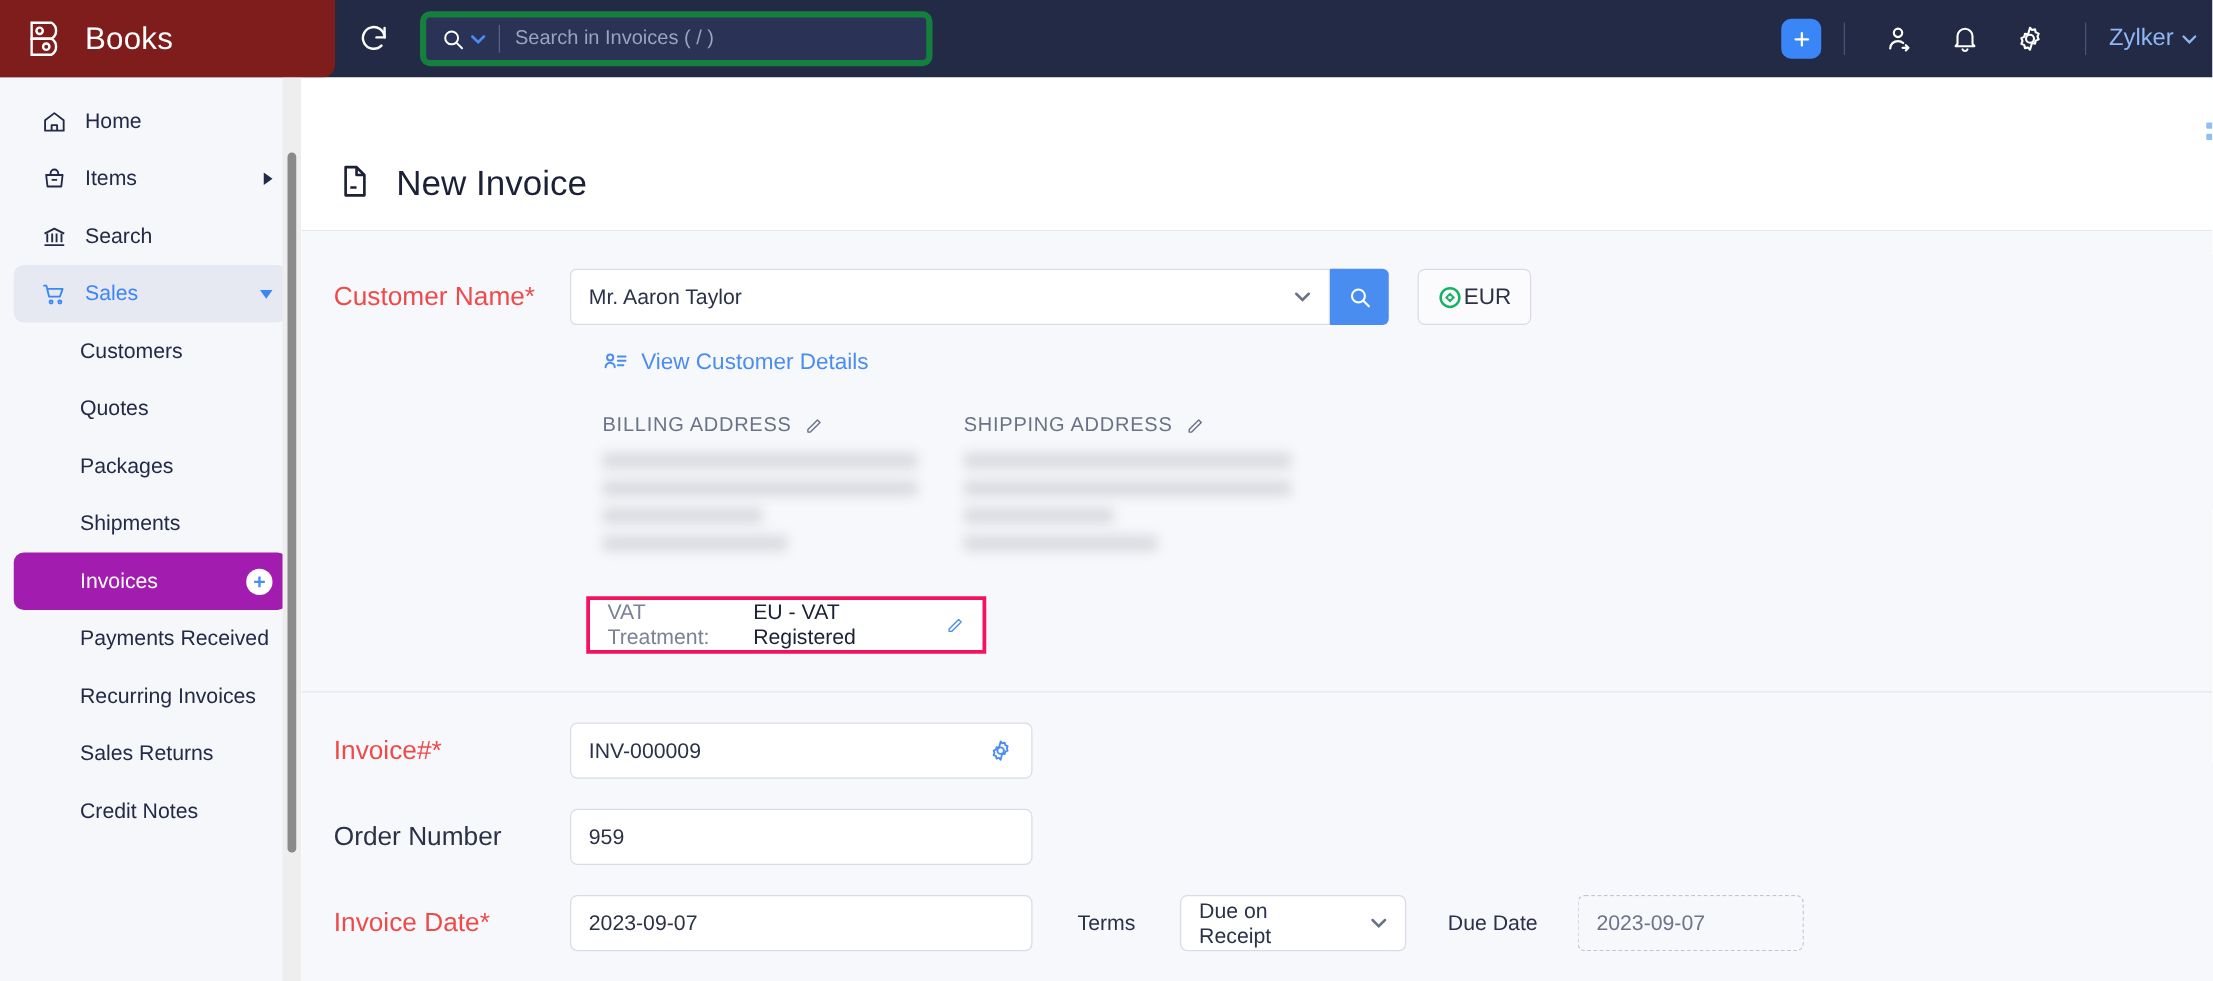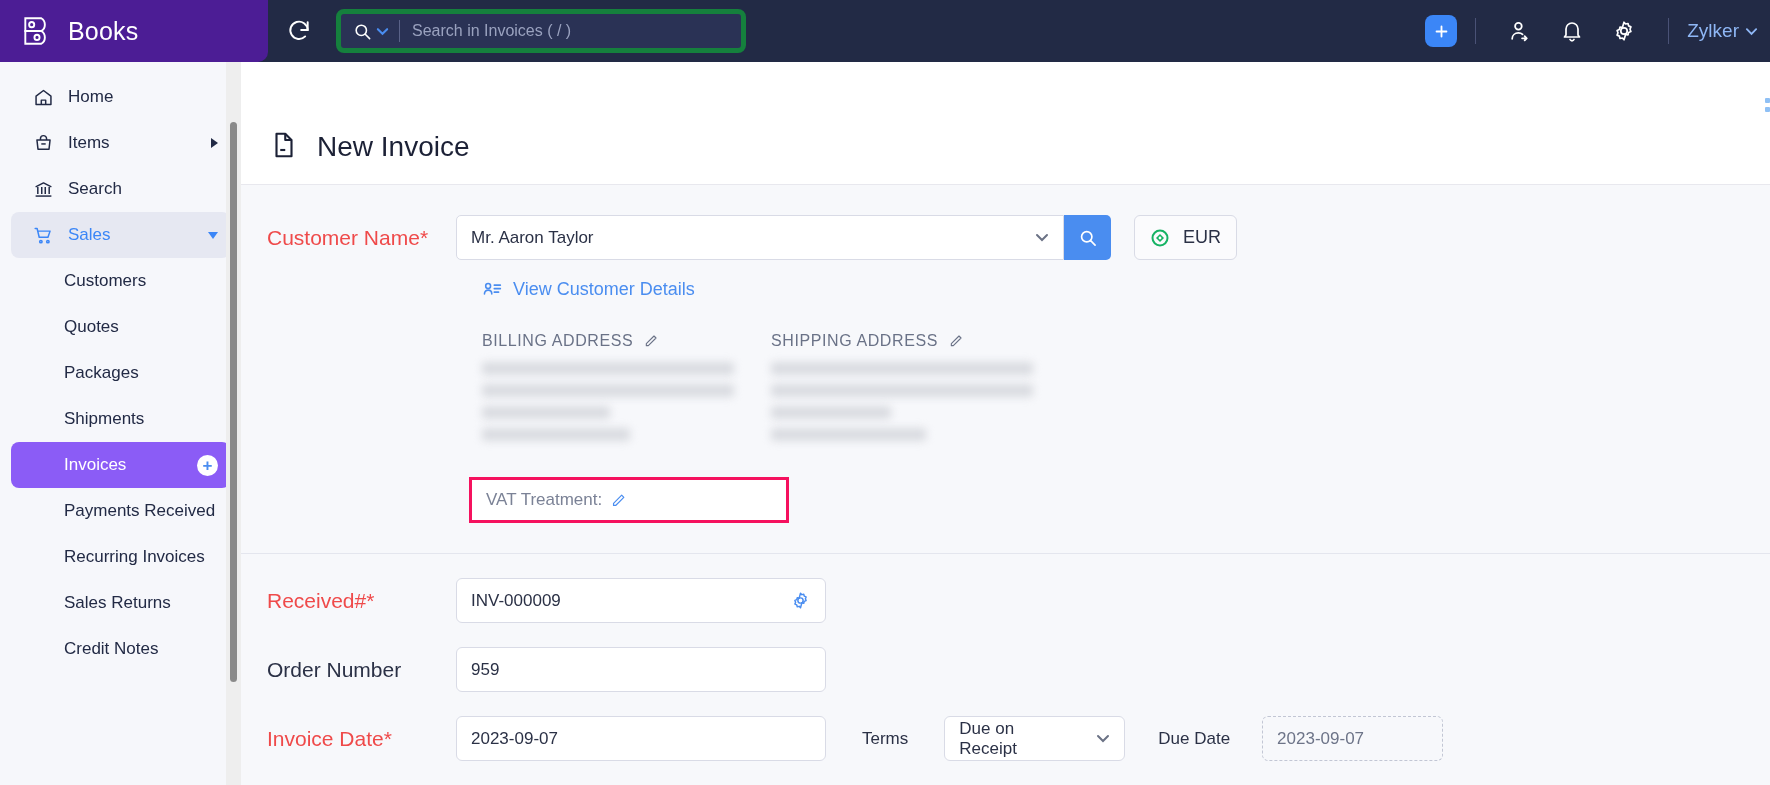--- a/index.html
+++ b/index.html
@@ -14,21 +14,21 @@
   
   .topbar {
     height: 62px; flex: 0 0 62px;
     background: #222a45;
     display: flex; align-items: center;
     position: relative;
   }
   .brand {
     width: 268px; flex: 0 0 268px;
     height: 62px;
-    background: #4c1d95;
+    background: #7f1d1d;
     display: flex; align-items: center; gap: 14px;
     padding-left: 20px;
     border-radius: 0 0 10px 0;
   }
   .brand-logo { width: 34px; height: 34px; display:block; }
   .brand-name { color: #ffffff; font-size: 25px; letter-spacing: .2px; }
 
   .refresh-btn {
     margin-left: 14px;
     width: 34px; height: 34px;
@@ -92,21 +92,21 @@
   .nav-item.expanded .ni-label { color: #3b86f7; }
   .caret-right { width:0;height:0;border-left:7px solid #222a45;border-top:5px solid transparent;border-bottom:5px solid transparent; }
   .caret-down { width:0;height:0;border-top:7px solid #3b86f7;border-left:5px solid transparent;border-right:5px solid transparent; }
 
   .sub-item {
     height: 46px; display: flex; align-items: center;
     padding: 0 12px 0 53px;
     margin: 0 11px; border-radius: 8px;
     font-size: 17px; color: #222a45; cursor: pointer;
   }
-  .sub-item.active { background: #8b5cf6; color: #ffffff; }
+  .sub-item.active { background: #a21caf; color: #ffffff; }
   .sub-item .si-label { flex: 1; }
   .sub-plus {
     width: 21px; height: 21px; border-radius: 50%;
     background: #ffffff; color: #4a8df0;
     display: flex; align-items: center; justify-content: center;
     font-size: 17px; line-height: 1; font-weight: bold;
   }
   .sb-scrollbar {
     position: absolute; right: 4px; top: 60px;
     width: 7px; height: 560px; background: #8a8a8a; border-radius: 4px;
@@ -152,21 +152,21 @@
   .select-box .sv { flex: 1; }
   .chev { width: 14px; height: 9px; }
   .srch-btn {
     width: 47px; height: 45px; background: #4a8df0;
     border-radius: 0 5px 5px 0;
     display:flex; align-items:center; justify-content:center; cursor:pointer;
   }
   .cur-badge {
     margin-left: 23px; height: 45px; padding: 0 15px;
     border: 1px solid #d9dbe6; border-radius: 6px; background: #fbfbfd;
-    display: flex; align-items: center; gap: 13px;
+    display: flex; align-items: center; gap: 1px;
     font-size: 18px; color: #2b3146; cursor: pointer;
   }
 
   .view-cust {
     margin-left: 215px; padding-left: 26px;
     display: flex; align-items: center; gap: 10px;
     color: #4a8df0; font-size: 18px; margin-top: 19px; cursor: pointer;
   }
 
   .addr-block { margin-left: 241px; margin-top: 32px; display: flex; }
@@ -445,29 +445,30 @@
               <i style="width:262px"></i>
                 <i style="width:262px"></i>
                 <i style="width:120px"></i>
                 <i style="width:155px"></i>
             </div>
           </div>
         </div>
 
         <div class="vat-box">
           <span class="vat-lab">VAT Treatment:</span>
+          <span class="vat-val">EU - VAT Registered</span>
           <svg width="17" height="17" viewBox="0 0 24 24" fill="none" stroke="#4a8df0" stroke-width="1.7" stroke-linejoin="round">
             <path d="M16.5 4.5l3 3L8 19H5v-3z"></path>
           </svg>
         </div>
 
         <div class="divider"></div>
 
         <div class="row field-row">
-          <span class="label req">Received#*</span>
+          <span class="label req">Invoice#*</span>
           <div class="inp">
             <span class="iv">INV-000009</span>
             <svg width="21" height="21" viewBox="0 0 24 24" fill="none" stroke="#4a8df0" stroke-width="1.7" stroke-linejoin="round">
               <circle cx="12" cy="12" r="3"></circle>
               <path d="M12 3.6l1.5 1.7 2.2-.5.6 2.2 2.1.9-.8 2.1.8 2.1-2.1.9-.6 2.2-2.2-.5L12 20.4l-1.5-1.7-2.2.5-.6-2.2-2.1-.9.8-2.1-.8-2.1 2.1-.9.6-2.2 2.2.5z"></path>
             </svg>
           </div>
         </div>
 
         <div class="row field-row">

